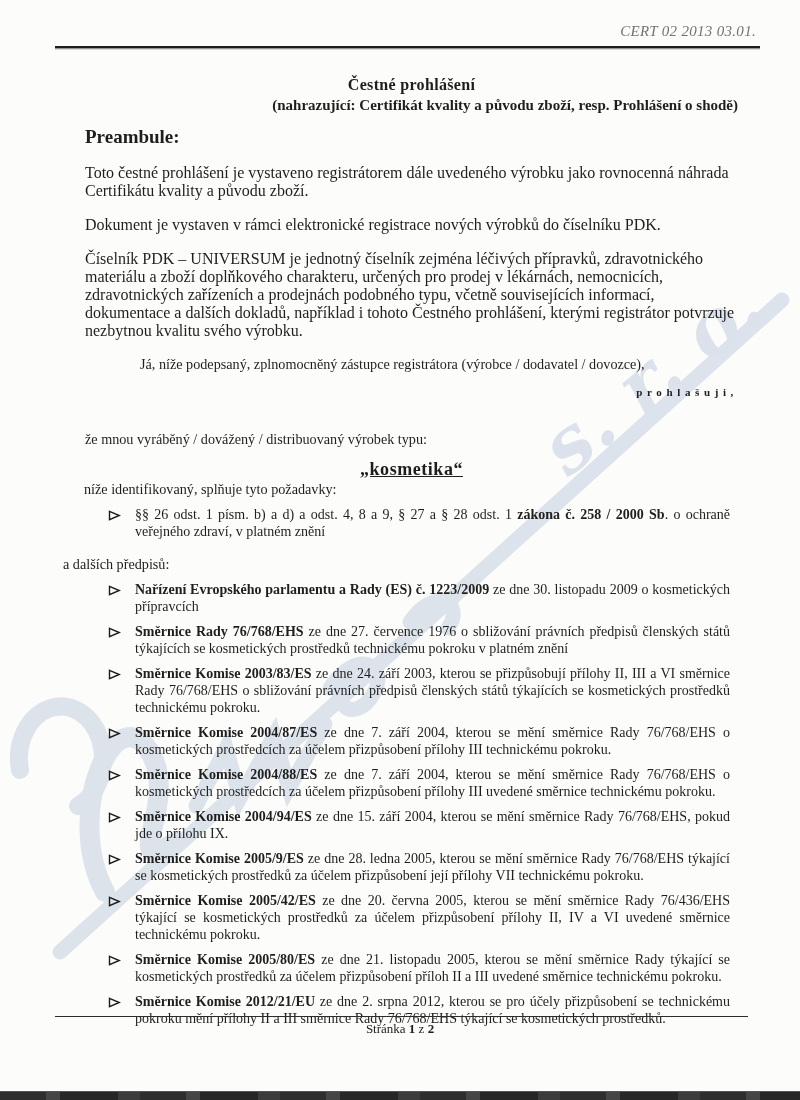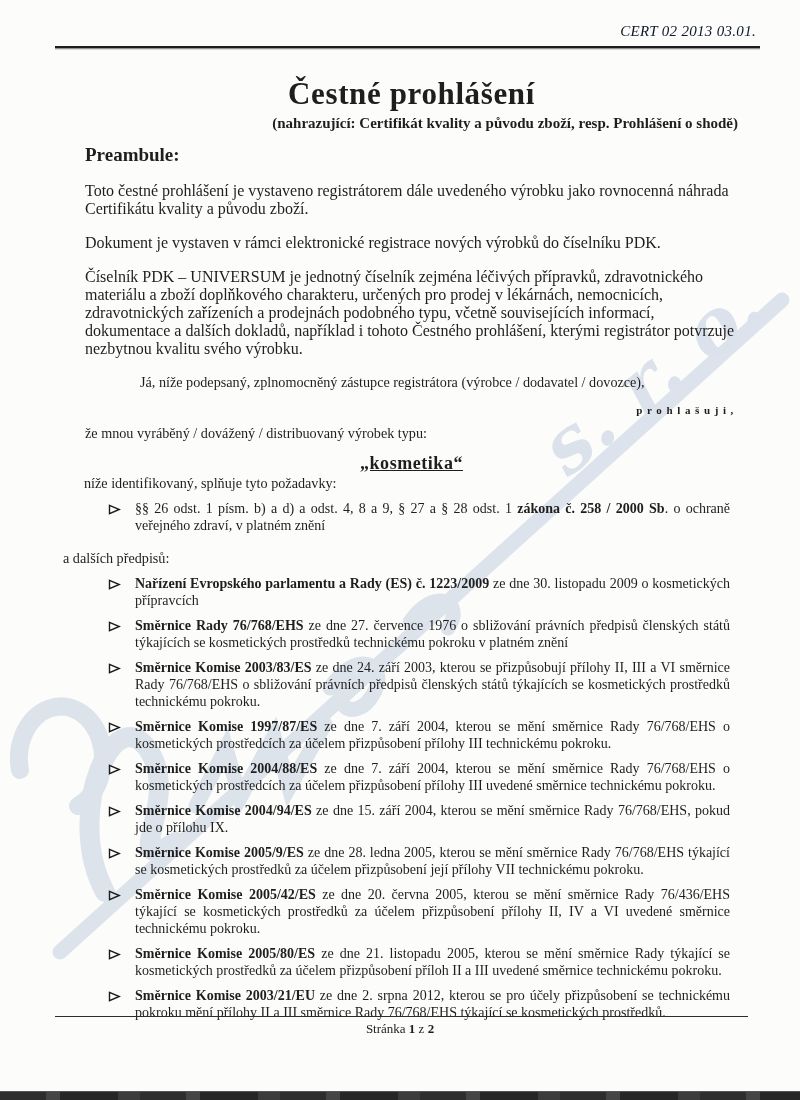--- a/index.html
+++ b/index.html
@@ -5,35 +5,35 @@
   html,body { margin:0; padding:0; background:#e9e9e9; }
   .page {
     position:relative; width:800px; height:1100px; margin:0 auto;
     background:#fcfcfa; overflow:hidden;
     font-family:"Liberation Serif","DejaVu Serif",serif;
     color:#1e1e1e;
   }
   .watermark { position:absolute; top:0; left:0; z-index:0; }
   .doc-ref {
     position:absolute; top:23px; right:44px; z-index:2;
-    font-style:italic; font-size:15px; letter-spacing:.02em; color:#0f172a;
+    font-style:italic; font-size:15px; letter-spacing:.02em; color:#737373;
   }
   .header-rule {
     position:absolute; top:46px; left:55px; right:40px; z-index:2;
     border-top:2.4px solid #1d1d1d; box-shadow:0 1.3px 0 rgba(20,20,20,.45);
   }
   .content {
     position:absolute; top:45px; left:85px; right:62px; z-index:1;
   }
-  .title { margin-top:31px; text-align:center; font-size:31px; font-weight:bold; letter-spacing:.02em; }
+  .title { margin-top:31px; text-align:center; font-size:16px; font-weight:bold; letter-spacing:.02em; }
   .subtitle { margin-top:3px; text-align:right; font-size:15px; font-weight:bold; }
   .preamble-h { margin-top:12px; font-size:19px; font-weight:bold; }
   .intro { margin-top:14px; font-size:14.2px; text-indent:55px; }
   .verb { margin-top:13px; text-align:right; font-size:11px; font-weight:bold; letter-spacing:.42em; }
-  .product-intro { margin-top:9px; font-size:14.2px; }
+  .product-intro { margin-top:33px; font-size:14.2px; }
   .product-type { margin-top:11px; text-align:center; font-size:18px; font-weight:bold; text-decoration:underline; letter-spacing:.03em; }
   .req-intro { margin-top:1px; margin-left:-1px; font-size:14.2px; }
   ul.req-list { list-style:none; margin:5px 0 0 0; padding:0; }
   ul.req-list > li {
     position:relative; padding-left:42px; margin:8px;
     font-size:14px; line-height:17px; text-align:justify;
   }
   ul.req-list .mark { position:absolute; left:15px; top:3.5px; color:#1b1b1b; }
   .continuation { margin:16px 0 0 -22px; font-size:14.2px; line-height:17px; }
   .b { font-weight:bold; }
@@ -105,39 +105,39 @@
             <path d="M1.5 1.3 L11.3 5.5 L1.5 9.7 Z" fill="none" stroke="currentColor" stroke-width="1.4"></path>
           </svg><span class="b">Nařízení Evropského parlamentu a Rady (ES) č. 1223/2009</span><span> ze dne 30. listopadu 2009 o kosmetických přípravcích</span></li>
         <li><svg class="mark" width="13" height="11" viewBox="0 0 13 11">
             <path d="M1.5 1.3 L11.3 5.5 L1.5 9.7 Z" fill="none" stroke="currentColor" stroke-width="1.4"></path>
           </svg><span class="b">Směrnice Rady 76/768/EHS</span><span> ze dne 27. července 1976 o sbližování právních předpisů členských států týkajících se kosmetických prostředků technickému pokroku v platném znění</span></li>
         <li><svg class="mark" width="13" height="11" viewBox="0 0 13 11">
             <path d="M1.5 1.3 L11.3 5.5 L1.5 9.7 Z" fill="none" stroke="currentColor" stroke-width="1.4"></path>
           </svg><span class="b">Směrnice Komise 2003/83/ES</span><span> ze dne 24. září 2003, kterou se přizpůsobují přílohy II, III a VI směrnice Rady 76/768/EHS o sbližování právních předpisů členských států týkajících se kosmetických prostředků technickému pokroku.</span></li>
         <li><svg class="mark" width="13" height="11" viewBox="0 0 13 11">
             <path d="M1.5 1.3 L11.3 5.5 L1.5 9.7 Z" fill="none" stroke="currentColor" stroke-width="1.4"></path>
-          </svg><span class="b">Směrnice Komise 1997/87/ES</span><span> ze dne 7. září 2004, kterou se mění směrnice Rady 76/768/EHS o kosmetických prostředcích za účelem přizpůsobení přílohy III technickému pokroku.</span></li>
+          </svg><span class="b">Směrnice Komise 2004/87/ES</span><span> ze dne 7. září 2004, kterou se mění směrnice Rady 76/768/EHS o kosmetických prostředcích za účelem přizpůsobení přílohy III technickému pokroku.</span></li>
         <li><svg class="mark" width="13" height="11" viewBox="0 0 13 11">
             <path d="M1.5 1.3 L11.3 5.5 L1.5 9.7 Z" fill="none" stroke="currentColor" stroke-width="1.4"></path>
           </svg><span class="b">Směrnice Komise 2004/88/ES</span><span> ze dne 7. září 2004, kterou se mění směrnice Rady 76/768/EHS o kosmetických prostředcích za účelem přizpůsobení přílohy III uvedené směrnice technickému pokroku.</span></li>
         <li><svg class="mark" width="13" height="11" viewBox="0 0 13 11">
             <path d="M1.5 1.3 L11.3 5.5 L1.5 9.7 Z" fill="none" stroke="currentColor" stroke-width="1.4"></path>
           </svg><span class="b">Směrnice Komise 2004/94/ES</span><span> ze dne 15. září 2004, kterou se mění směrnice Rady 76/768/EHS, pokud jde o přílohu IX.</span></li>
         <li><svg class="mark" width="13" height="11" viewBox="0 0 13 11">
             <path d="M1.5 1.3 L11.3 5.5 L1.5 9.7 Z" fill="none" stroke="currentColor" stroke-width="1.4"></path>
           </svg><span class="b">Směrnice Komise 2005/9/ES</span><span> ze dne 28. ledna 2005, kterou se mění směrnice Rady 76/768/EHS týkající se kosmetických prostředků za účelem přizpůsobení její přílohy VII technickému pokroku.</span></li>
         <li><svg class="mark" width="13" height="11" viewBox="0 0 13 11">
             <path d="M1.5 1.3 L11.3 5.5 L1.5 9.7 Z" fill="none" stroke="currentColor" stroke-width="1.4"></path>
           </svg><span class="b">Směrnice Komise 2005/42/ES</span><span> ze dne 20. června 2005, kterou se mění směrnice Rady 76/436/EHS týkající se kosmetických prostředků za účelem přizpůsobení přílohy II, IV a VI uvedené směrnice technickému pokroku.</span></li>
         <li><svg class="mark" width="13" height="11" viewBox="0 0 13 11">
             <path d="M1.5 1.3 L11.3 5.5 L1.5 9.7 Z" fill="none" stroke="currentColor" stroke-width="1.4"></path>
           </svg><span class="b">Směrnice Komise 2005/80/ES</span><span> ze dne 21. listopadu 2005, kterou se mění směrnice Rady týkající se kosmetických prostředků za účelem přizpůsobení příloh II a III uvedené směrnice technickému pokroku.</span></li>
         <li><svg class="mark" width="13" height="11" viewBox="0 0 13 11">
             <path d="M1.5 1.3 L11.3 5.5 L1.5 9.7 Z" fill="none" stroke="currentColor" stroke-width="1.4"></path>
-          </svg><span class="b">Směrnice Komise 2003/21/EU</span><span> ze dne 2. srpna 2012, kterou se pro účely přizpůsobení se technickému pokroku mění přílohy II a III směrnice Rady 76/768/EHS týkající se kosmetických prostředků.</span></li>
+          </svg><span class="b">Směrnice Komise 2012/21/EU</span><span> ze dne 2. srpna 2012, kterou se pro účely přizpůsobení se technickému pokroku mění přílohy II a III směrnice Rady 76/768/EHS týkající se kosmetických prostředků.</span></li>
       </ul>
   </div>
 
   <div class="footer-rule"></div>
   <div class="footer-label">
     <span>Stránka </span><span class="b">1</span><span> z </span><span class="b">2</span>
   </div>
 
   <div class="scan-bottom-bar"></div>
 </div>

